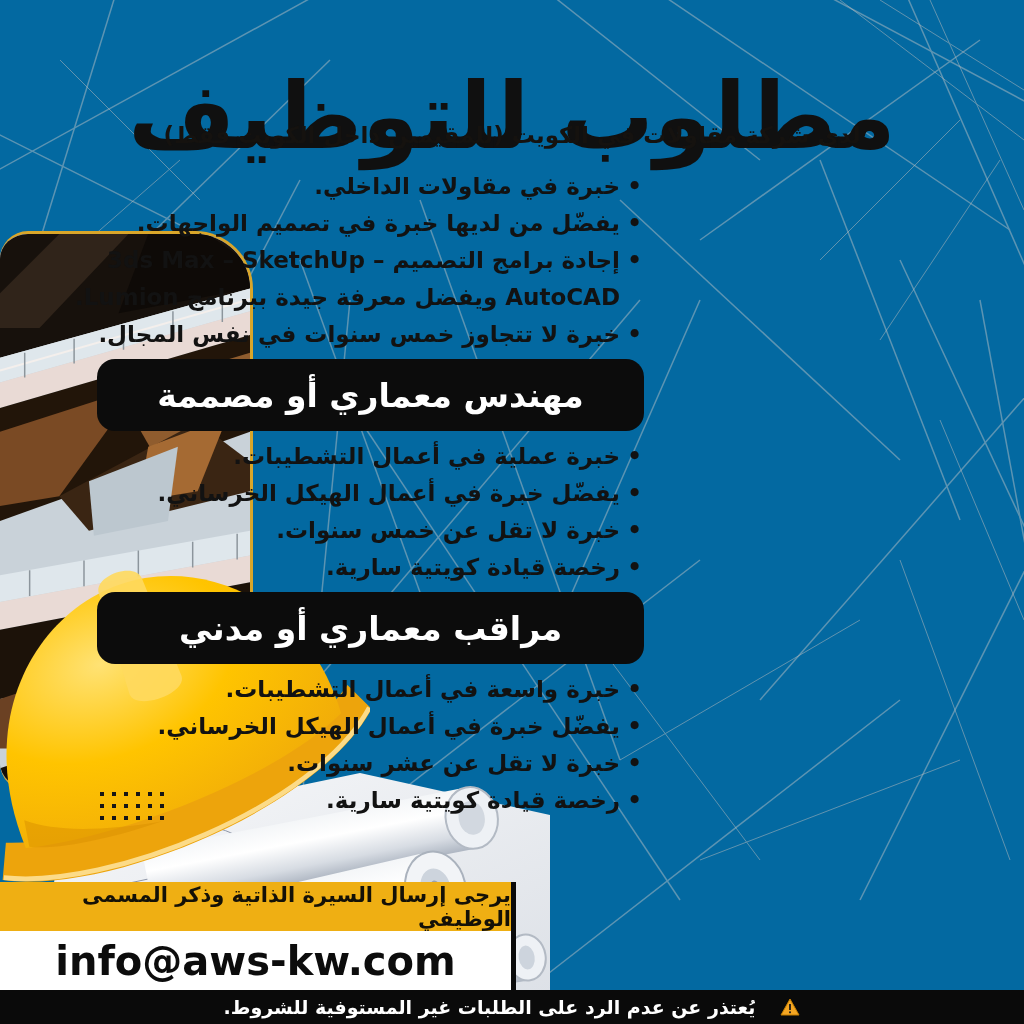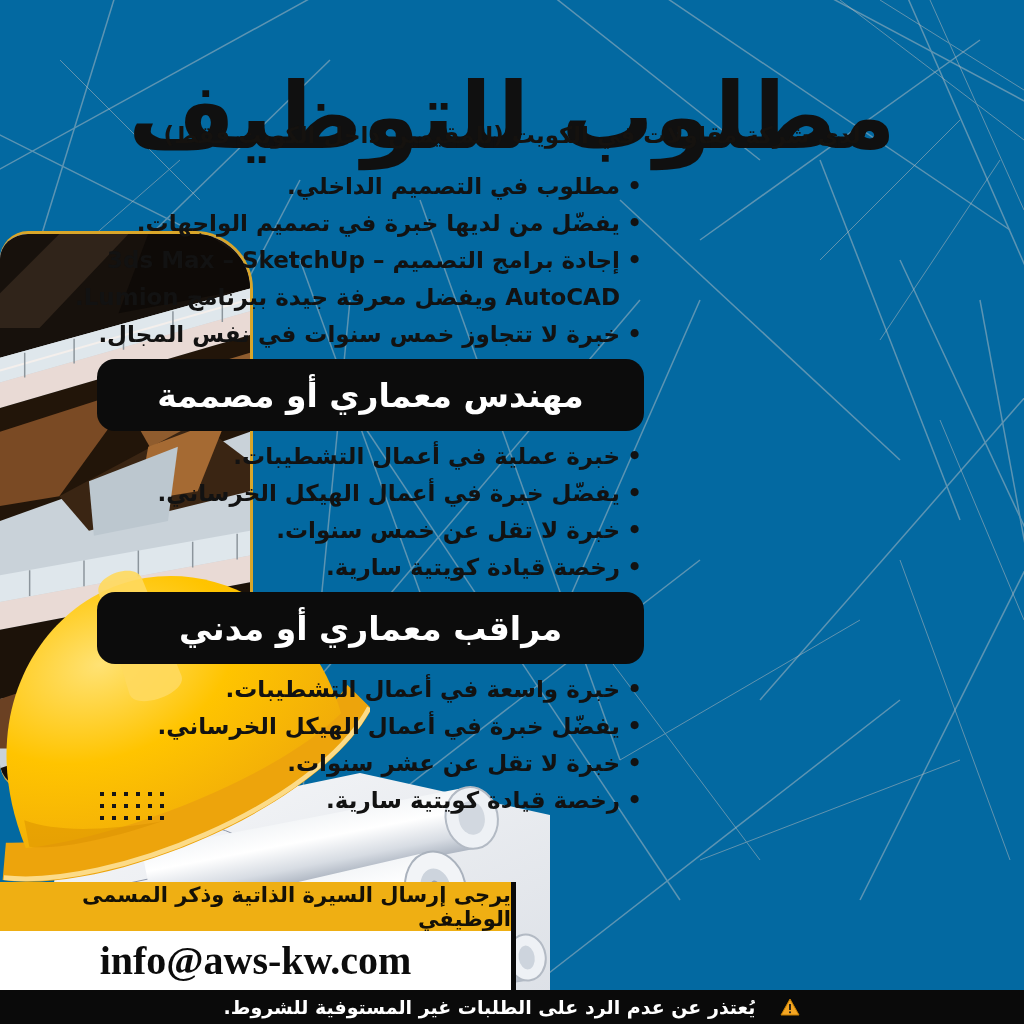--- a/index.html
+++ b/index.html
@@ -59,21 +59,21 @@
   
   .contact{
     position:absolute;left:0;top:882px;width:511px;height:136px;z-index:7;
     border-right:5px solid #0a0a0a;
   }
   .contact .cta{
     height:49px;background:#efaf13;display:flex;align-items:center;justify-content:center;
     font-size:21px;font-weight:bold;color:#141107;
   }
   .contact .email-wrap{
-    height:59px;background:#ffffff;display:flex;align-items:center;justify-content:center;font-family:Liberation Serif, serif;
+    height:59px;background:#ffffff;display:flex;align-items:center;justify-content:center;
   }
   .contact .email-wrap a{
     font-size:40px;font-weight:bold;color:#0c0c0c;text-decoration:none;
     direction:ltr;letter-spacing:0px;
   }
   
   .footer{
     position:absolute;left:0;bottom:0;width:1024px;height:34px;z-index:8;
     background:#0a0a0a;display:flex;align-items:center;justify-content:center;gap:25px;
     color:#ffffff;font-size:19px;font-weight:bold;
@@ -268,21 +268,21 @@
       <i></i>
       <i></i>
       <i></i>
       <i></i>
       <i></i>
   </div>
 
   <div class="content">
 
     <ul class="req">
-      <li>مطلوب في التصميم الداخلي.</li>
+      <li>خبرة في مقاولات الداخلي.</li>
       <li>يفضّل من لديها خبرة في تصميم الواجهات.</li>
       <li>إجادة برامج التصميم 3ds Max – SketchUp – AutoCAD ويفضل معرفة جيدة ببرنامج Lumion.</li>
       <li>خبرة لا تتجاوز خمس سنوات في نفس المجال.</li>
     </ul>
 
     <div class="pill">مهندس معماري أو مصممة</div>
     <ul class="req">
       <li>خبرة عملية في أعمال التشطيبات.</li>
       <li>يفضّل خبرة في أعمال الهيكل الخرساني.</li>
       <li>خبرة لا تقل عن خمس سنوات.</li>

